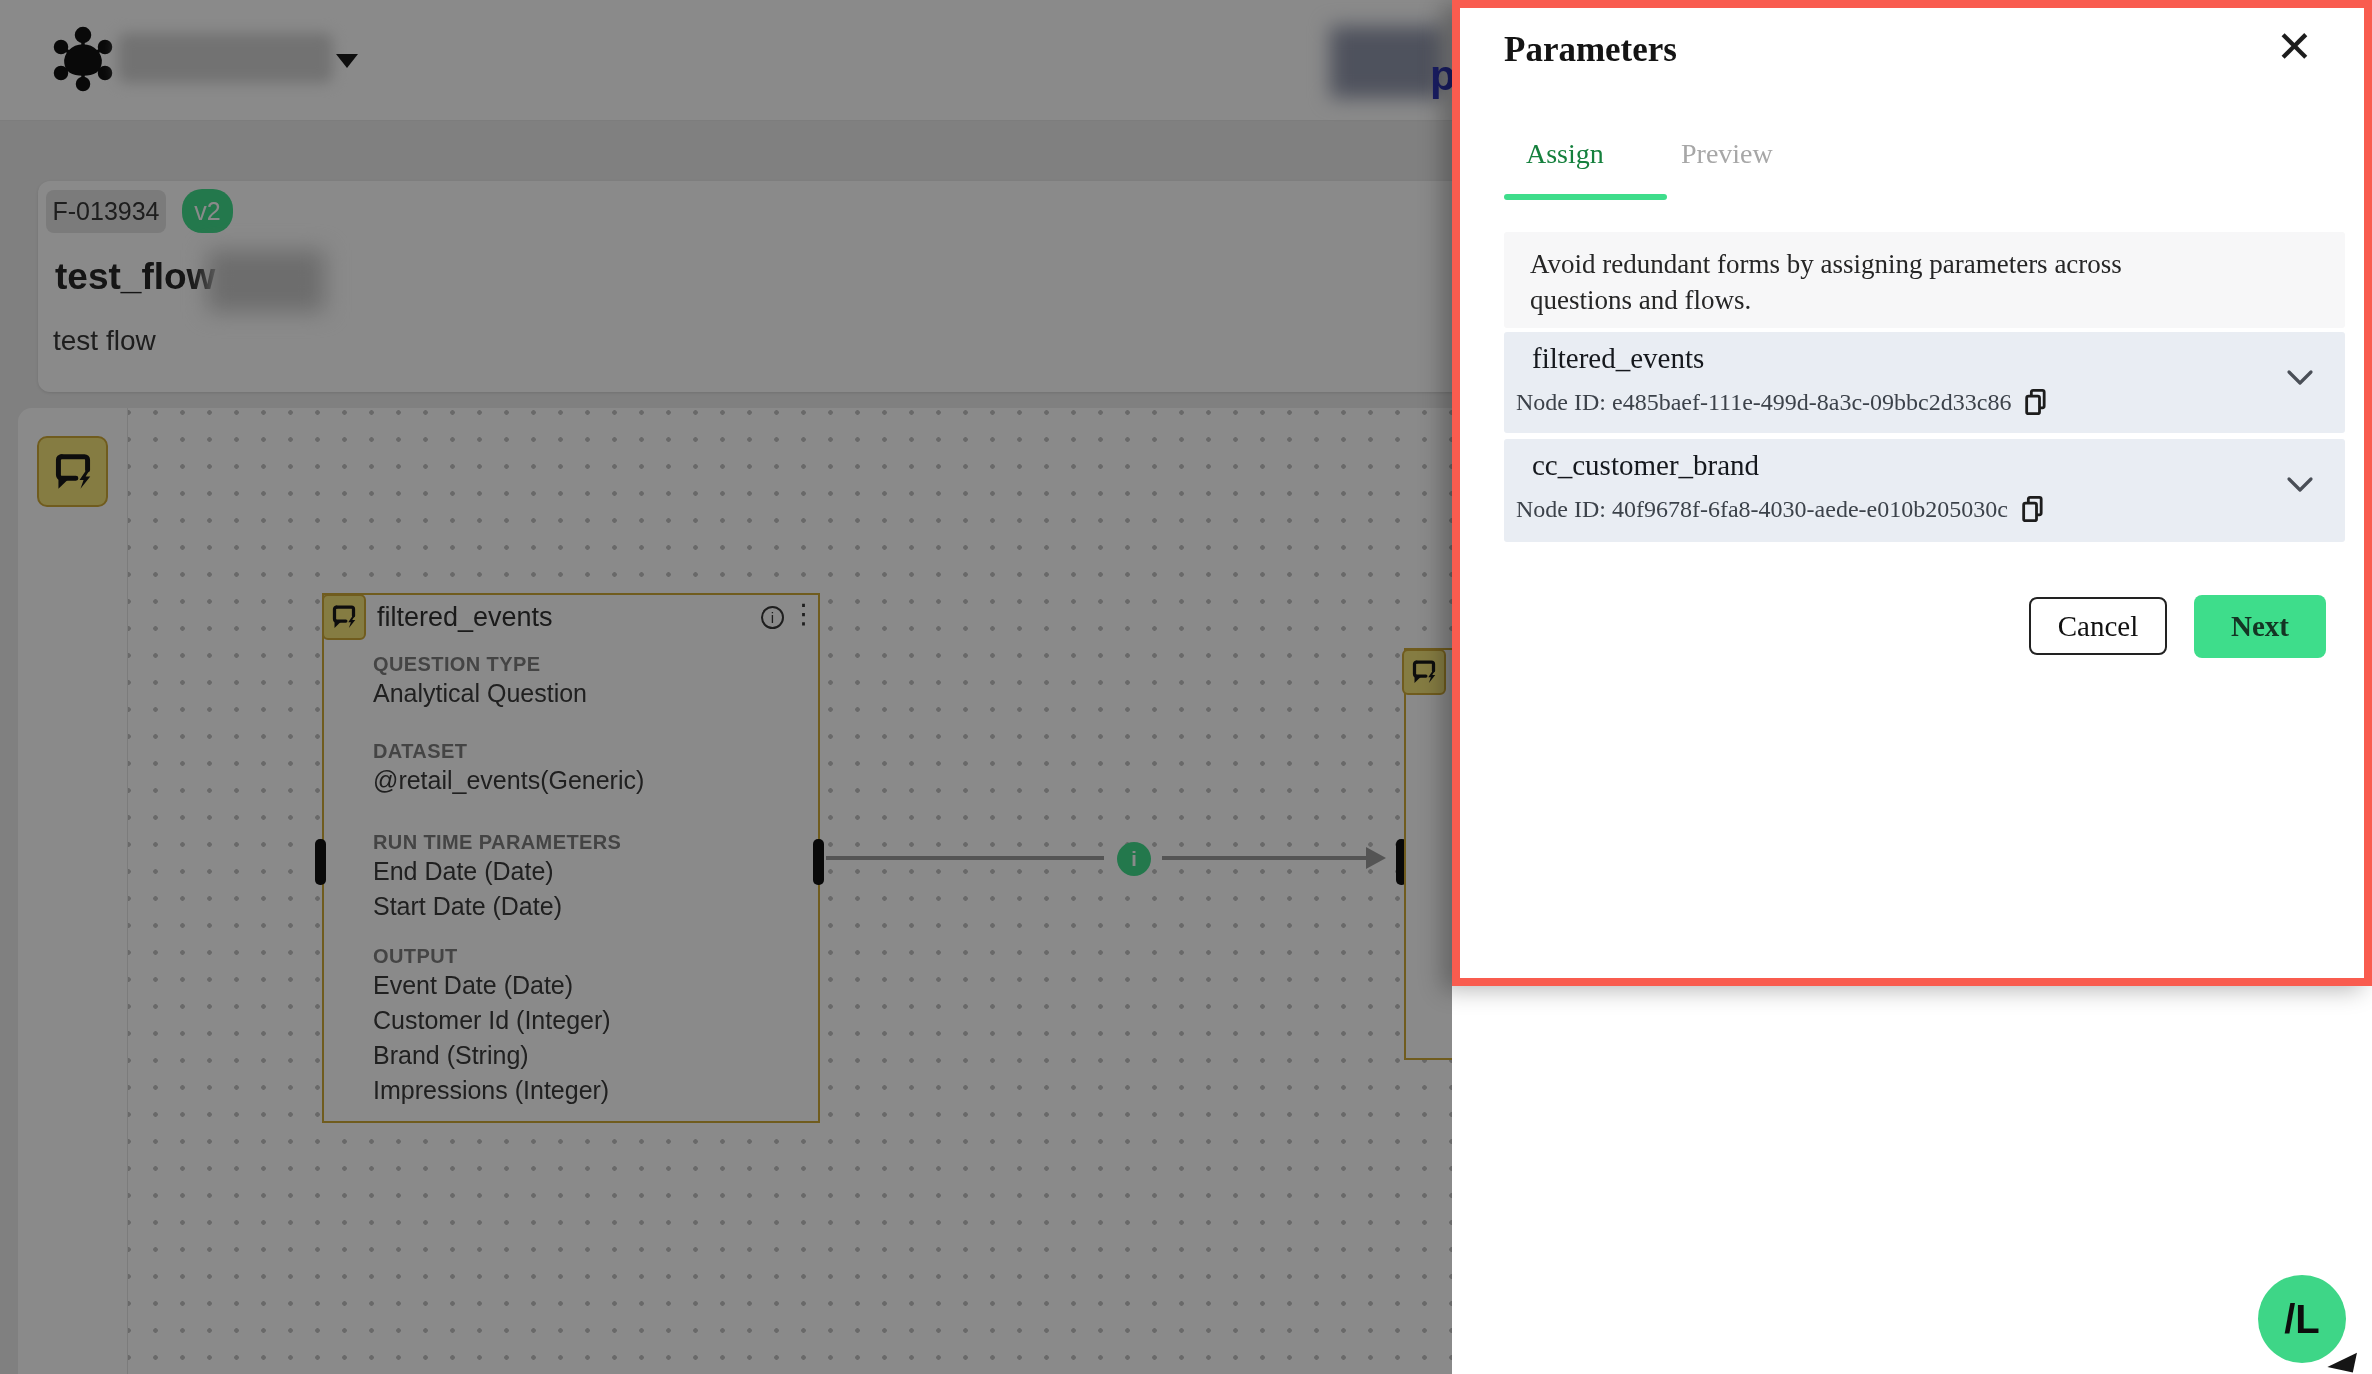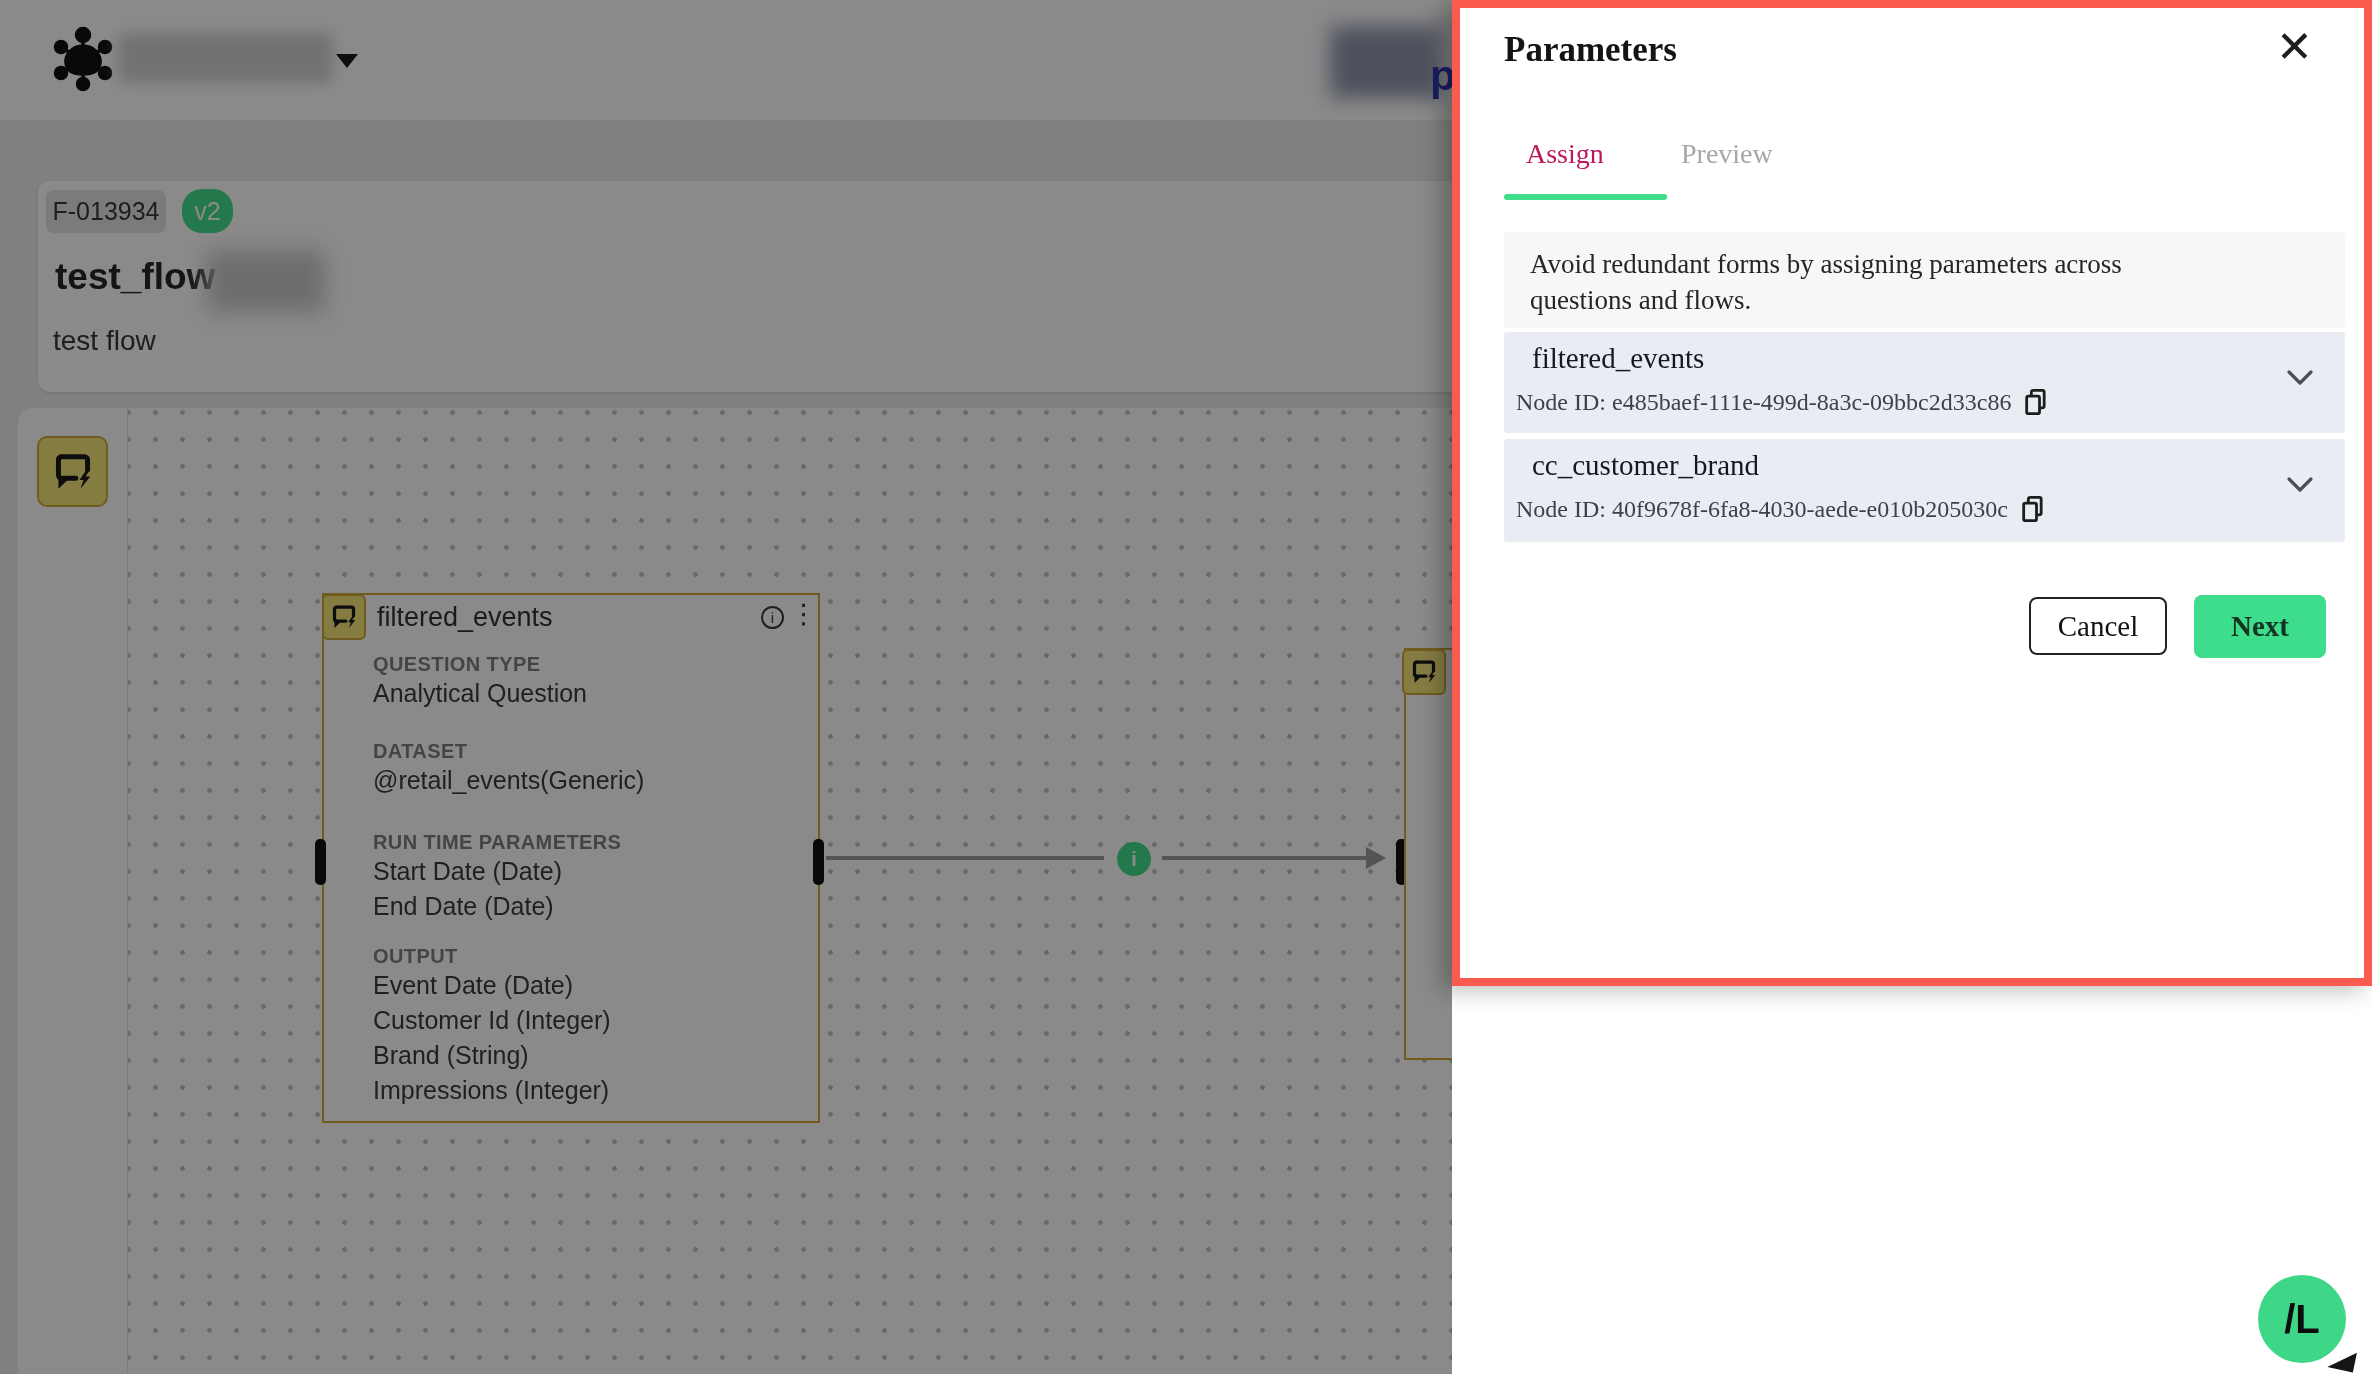--- a/index.html
+++ b/index.html
@@ -52,21 +52,21 @@
   
   .overlay { position:absolute; left:0; top:0; width:1452px; height:1374px; background:rgba(6,6,6,0.47); }
 
   
   .right-backdrop { position:absolute; left:1452px; top:0; width:920px; height:1374px; background:#ffffff; }
 
   .panel { position:absolute; left:1452px; top:0; width:920px; height:986px; background:#ffffff; border:8px solid #f95c4f; box-shadow:-10px 4px 22px rgba(0,0,0,0.28);font-family:Liberation Serif, serif; }
   .panel-title { position:absolute; left:44px; top:22px; font-size:35px; font-weight:bold; color:#141414; }
   .panel-close { position:absolute; left:816px; top:16px; font-size:44px; color:#1d1d1d; font-weight:300; cursor:pointer; line-height:48px; }
   .tab { position:absolute; top:130px; font-size:28px; }
-  .tab-assign { left:66px; color:#be185d; }
+  .tab-assign { left:66px; color:#15803d; }
   .tab-preview { left:221px; color:#a7a7a7; }
   .tab-underline { position:absolute; left:44px; top:186px; width:163px; height:6px; background:#3edd8b; border-radius:3px; }
   .info-box { position:absolute; left:44px; top:224px; width:841px; height:96px; background:#f7f7f8; border-radius:3px; padding:14px 26px; }
   .info-text { width:690px; font-size:27px; line-height:36px; color:#262626; }
   .p-item { position:absolute; left:44px; width:841px; background:#e9edf3; border-radius:3px; cursor:pointer; }
   .p-item-1 { top:324px; height:101px; }
   .p-item-2 { top:431px; height:103px; }
   .p-item-name { position:absolute; left:28px; top:10px; font-size:29px; color:#15181d; }
   .p-item-idrow { position:absolute; left:12px; top:56px; display:flex; align-items:center; gap:12px; }
   .p-item-id { font-size:24px; color:#3c424a; }
@@ -151,22 +151,22 @@
     </div>
     <div class="sec" style="top:740px;">
       <div class="sec-label">DATASET</div>
       <div class="sec-val">
           <div>@retail_events(Generic)</div>
         </div>
     </div>
     <div class="sec" style="top:831px;">
       <div class="sec-label">RUN TIME PARAMETERS</div>
       <div class="sec-val">
+        <div>End Date (Date)</div>
         <div>Start Date (Date)</div>
-        <div>End Date (Date)</div>
       </div>
     </div>
     <div class="sec" style="top:945px;">
       <div class="sec-label">OUTPUT</div>
       <div class="sec-val">
         <div>Event Date (Date)</div>
         <div>Customer Id (Integer)</div>
         <div>Brand (String)</div>
         <div>Impressions (Integer)</div>
       </div>

